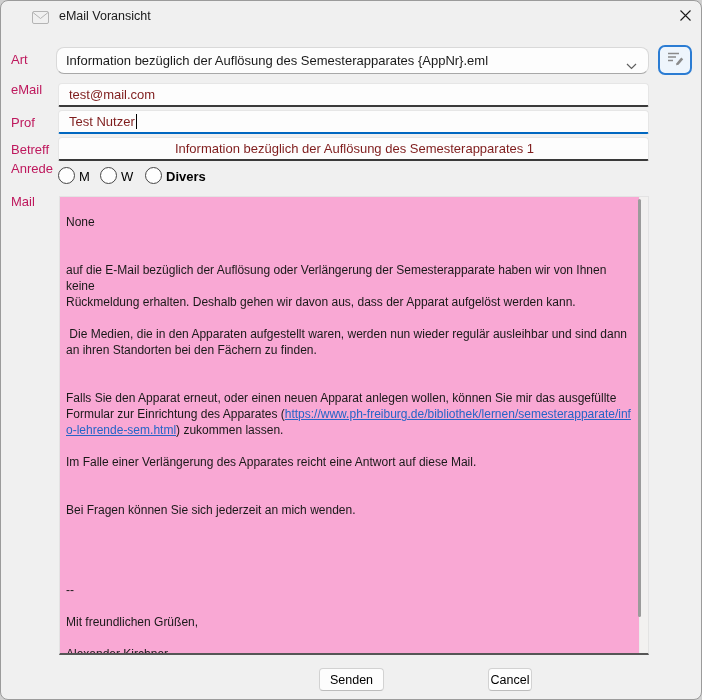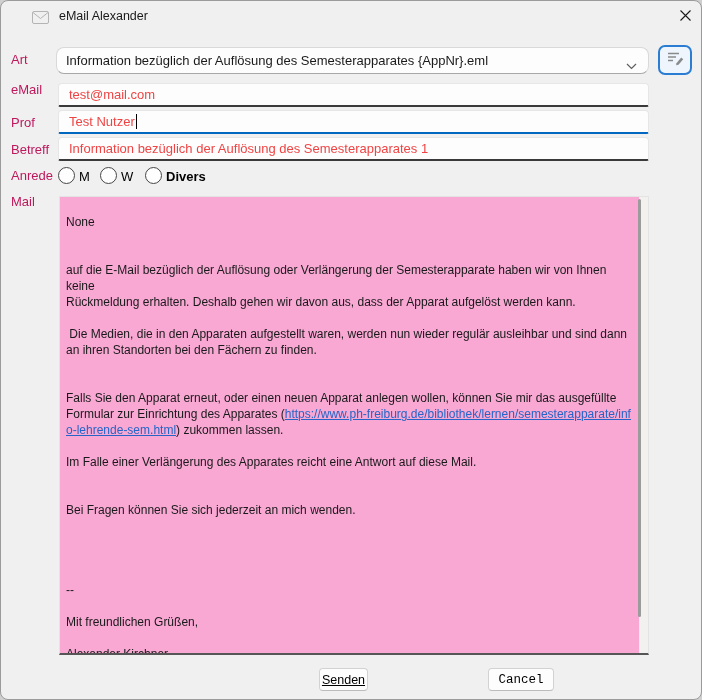--- a/index.html
+++ b/index.html
@@ -13,39 +13,39 @@
   .app-icon { position:absolute; left:31px; top:9px; }
   .window-title { position:absolute; left:58px; top:8px; font-size:12.5px; color:#191919; }
   .close-btn { position:absolute; left:670px; top:4px; width:28px; height:24px;
     display:flex; align-items:center; justify-content:center; cursor:default; }
   
   .field-label { position:absolute; left:10px; font-size:13px; color:#be185d; }
   .lbl-art     { top:51px; }
   .lbl-email   { top:81px; }
   .lbl-prof    { top:114px; }
   .lbl-betreff { top:141px; }
-  .lbl-anrede  { top:167px; }
+  .lbl-anrede  { top:160px; }
   .lbl-mail    { top:193px; }
   
   .combobox { position:absolute; left:55px; top:46px; width:593px; height:27px; box-sizing:border-box;
     background:#fdfdfd; border:1px solid #d9d9d9; border-bottom-color:#a8a8a8; border-radius:8px;
     font-size:13px; display:flex; align-items:center; padding:0 28px 0 9px; }
   .combobox .value { white-space:nowrap; overflow:hidden; }
   .combo-chevron { position:absolute; right:11px; top:10px; }
   .edit-btn { position:absolute; left:657px; top:44px; width:34px; height:30px; box-sizing:border-box;
     background:#eef5fc; border:2px solid #2b7cd3; border-radius:7px;
     display:flex; align-items:center; justify-content:center; }
   
   .textfield { position:absolute; left:57px; width:591px; height:24px; box-sizing:border-box;
     background:#fdfdfd; border:1px solid #e6e6e6; border-bottom:2px solid #3a3a3a;
     border-radius:4px 4px 2px 2px; font-size:13px; display:flex; align-items:center;
-    padding:0 8px 1px 10px; color:#ef4444; }
+    padding:0 8px 1px 10px; color:#7f1d1d; }
   .tf-email   { top:82px; }
   .tf-prof    { top:109px; border-bottom-color:#0067c0; }
-  .tf-betreff { top:136px; }
+  .tf-betreff { top:136px;justify-content:center; }
   .caret { display:inline-block; width:1px; height:15px; background:#000; margin-left:1px; }
   
   .radio { position:absolute; top:166px; width:15px; height:15px; box-sizing:content-box;
     border:1.5px solid #464646; border-radius:50%; background:#fefefe; }
   .r1 { left:57px; } .r2 { left:99px; } .r3 { left:144px; }
   .radio-label { position:absolute; top:168px; font-size:13px; color:#000; }
   .rl1 { left:78px; } .rl2 { left:120px; } .rl3 { left:165px;font-weight:bold; }
   
   .mail-area { position:absolute; left:58px; top:195px; width:590px; height:459px; box-sizing:border-box;
     background:#f9a8d4; border:1px solid #e3e3e3; border-bottom:2px solid #565656; overflow:hidden; }
@@ -54,36 +54,36 @@
     white-space:pre-wrap; overflow-wrap:break-word; color:#191919; }
   .mail-link { color:#2565c7; text-decoration:underline; word-break:break-all; }
   .scroll-track { position:absolute; right:0; top:0; width:8px; height:100%; background:#f2f1f0;
     border-left:1px solid #ececec; }
   .scroll-thumb { position:absolute; right:7px; top:2px; width:3px; height:418px;
     background:#9b9b9b; border-radius:2px; }
   
   .btn { position:absolute; top:667px; height:23px; box-sizing:border-box;
     background:#fdfdfd; border:1px solid #d2d2d2; border-bottom-color:#bcbcbc; border-radius:4px;
     font-size:12.5px; display:flex; align-items:center; justify-content:center; color:#000; }
-  .btn-send   { left:318px; width:49px;text-decoration:underline; }
-  .btn-cancel { left:487px; width:66px;font-family:Liberation Mono, monospace; }
+  .btn-send   { left:318px; width:65px; }
+  .btn-cancel { left:487px; width:44px; }
 </style>
 </head>
 <body>
 
 <div class="window">
 
   <div class="titlebar">
     <span class="app-icon">
       <svg width="17" height="13" viewBox="0 0 17 13">
         <rect x="0.5" y="0.5" width="16" height="12" rx="1.5" fill="none" stroke="#b4b4b4" stroke-width="1"></rect>
         <path d="M1 1.5 L8.5 7.5 L16 1.5" fill="none" stroke="#b4b4b4" stroke-width="1"></path>
       </svg>
     </span>
-    <span class="window-title">eMail Alexander</span>
+    <span class="window-title">eMail Voransicht</span>
     <div class="close-btn">
       <span>
         <svg width="13" height="13" viewBox="0 0 13 13">
           <path d="M1.5 1.5 L11.5 11.5 M11.5 1.5 L1.5 11.5" stroke="#1a1a1a" stroke-width="1.1" fill="none"></path>
         </svg>
       </span>
     </div>
   </div>
 
   <span class="field-label lbl-art">Art</span>

